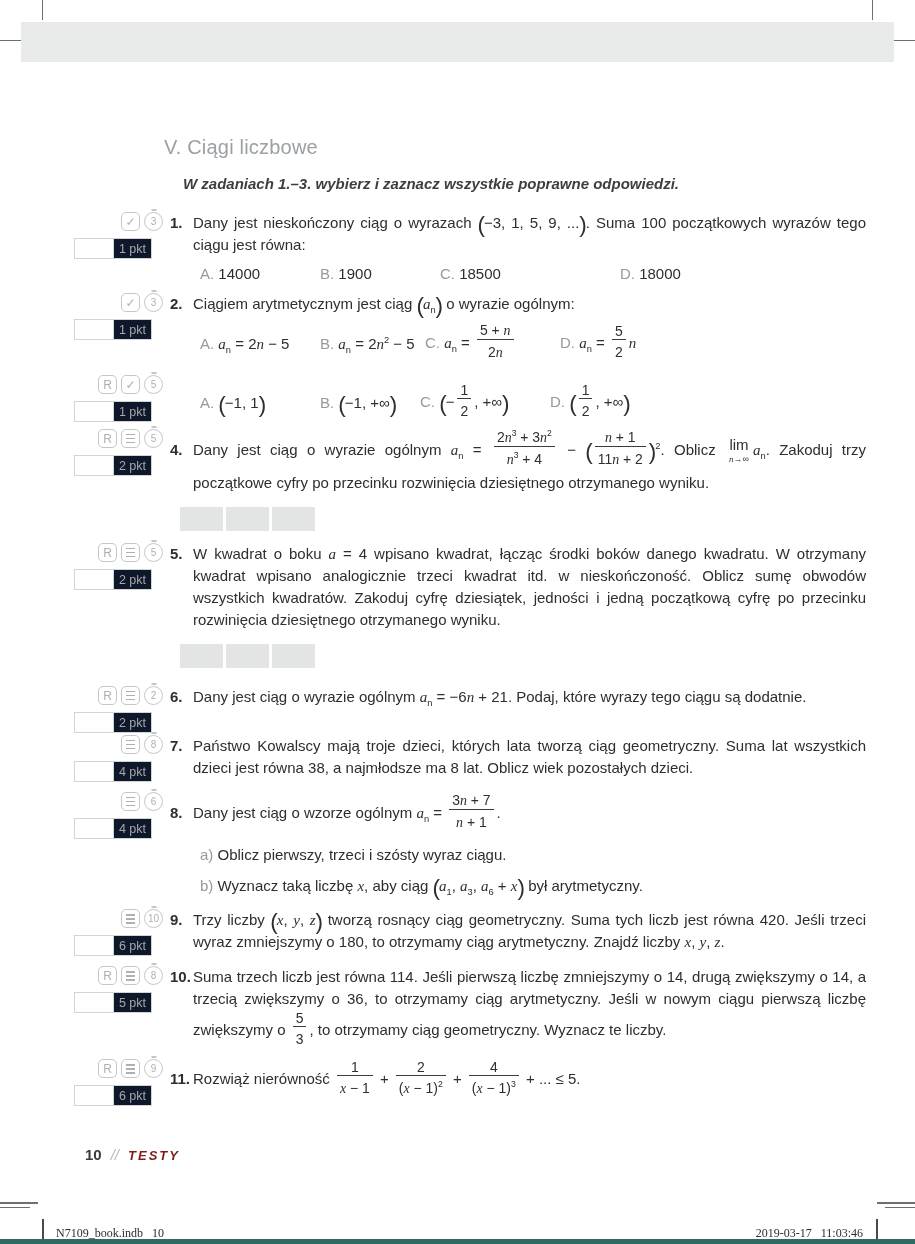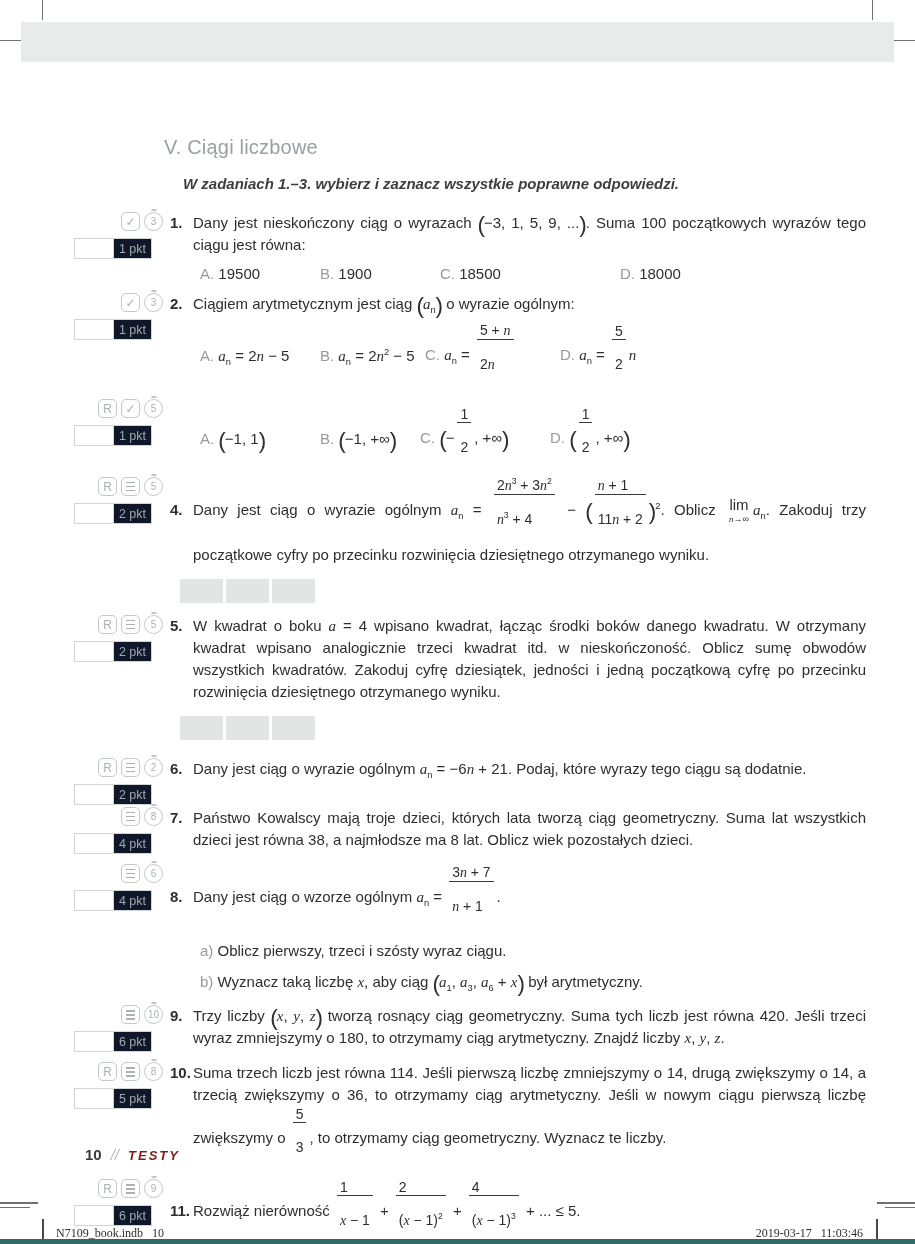--- a/index.html
+++ b/index.html
@@ -46,23 +46,23 @@
   .code-box{width:43px;height:24px;background:#e3e5e5;}
   
   .pr-1{margin-bottom:8px;}.pr-2{margin-bottom:10px;}.pr-3{margin-bottom:6px;}
   .pr-4{margin-bottom:12px;}.pr-5{margin-bottom:18px;}.pr-6{margin-bottom:2px;}
   .pr-7{margin-bottom:10px;}.pr-8{margin-bottom:12px;}.pr-9{margin-bottom:10px;}
   .pr-10{margin-bottom:8px;}.pr-11{margin-bottom:0;}
   
   i{font-family:"Liberation Serif",serif;font-style:italic;}
   sup{font-size:62%;vertical-align:super;line-height:0;}
   sub{font-size:62%;vertical-align:sub;line-height:0;}
-  .frac{display:inline-block;vertical-align:middle;text-align:left;font-size:93%;line-height:1.15;margin:0 3px;}
+  .frac{display:inline-block;vertical-align:middle;text-align:center;font-size:93%;line-height:1.15;margin:0 3px;}
   .frac .fn{display:block;padding:0 3px;}
-  .frac .fd{display:block;padding:16px 3px;border-top:1px solid #3b3b3b;}
+  .frac .fd{display:block;padding:4px 3px;border-top:1px solid #3b3b3b;}
   .bigp{font-size:150%;font-weight:300;vertical-align:-0.18em;line-height:0;letter-spacing:-1px;}
   .lim{display:inline-flex;flex-direction:column;align-items:center;vertical-align:middle;line-height:1;margin:0 4px;}
   .lim .limsub{font-size:9px;margin-top:3px;}
   
   .footer{position:absolute;left:85px;top:1146px;font-size:15px;display:flex;align-items:baseline;gap:9px;}
   .footer .pg{font-weight:bold;color:#3a3a3a;}
   .footer .sep{color:#b4b8b9;font-style:italic;}
   .footer .sect{color:#7f1d1d;font-size:13px;font-weight:bold;letter-spacing:2px;font-style:italic;}
   .slug{position:absolute;top:1226px;font-family:"Liberation Serif",serif;font-size:12px;color:#2c2c2c;white-space:pre;}
   .slug-left{left:56px;}
@@ -97,21 +97,21 @@
           <span class="timer">3</span>
         </div>
         <div class="pkt-row">
           <span class="score-box"></span>
           <span class="points-label">1 pkt</span>
         </div>
       </div>
       <div class="content-col">
         <div class="para"><span class="qnum">1.</span><span class="qtext">Dany jest nieskończony ciąg o wyrazach <span class="bigp">(</span>−3, 1, 5, 9, ...<span class="bigp">)</span>. Suma 100 początkowych wyrazów tego ciągu jest równa:</span></div>
         <div class="answers">
-          <div class="ans"><span class="ans-label">A.</span><span class="ans-value"> 19500</span></div>
+          <div class="ans"><span class="ans-label">A.</span><span class="ans-value"> 14000</span></div>
           <div class="ans"><span class="ans-label">B.</span><span class="ans-value"> 1900</span></div>
           <div class="ans"><span class="ans-label">C.</span><span class="ans-value"> 18500</span></div>
           <div class="ans"><span class="ans-label">D.</span><span class="ans-value"> 18000</span></div>
         </div>
       </div>
     </div>
     <div class="problem pr-2">
       <div class="margin-col">
         <div class="icon-row">
           <span class="sqicon">✓</span>

